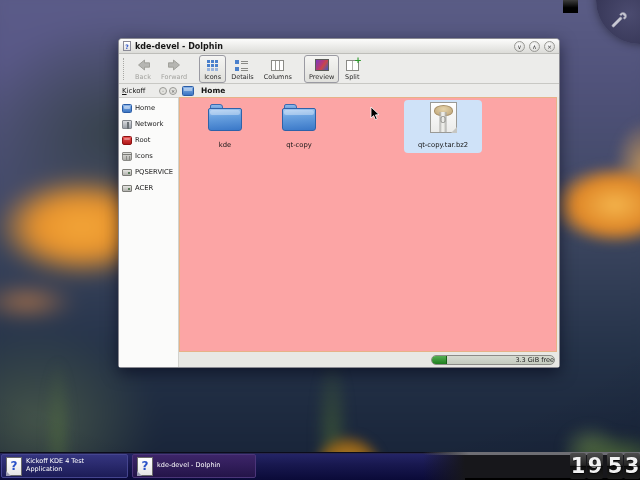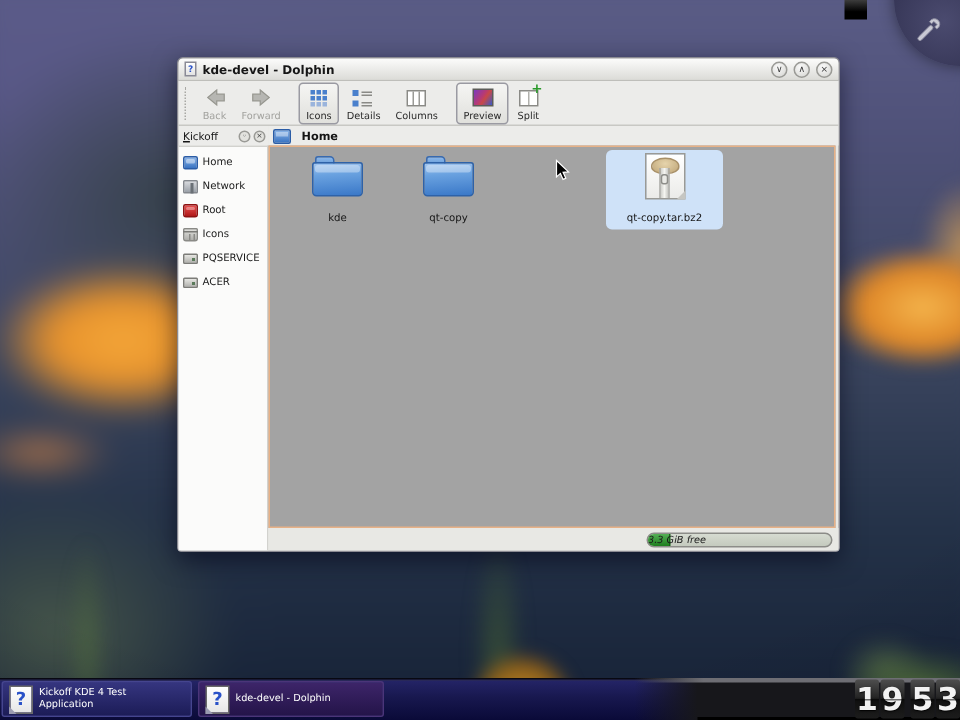--- a/index.html
+++ b/index.html
@@ -108,21 +108,21 @@
 
   .mainarea { flex:1; display:flex; flex-direction:column; min-width:0; }
   .breadcrumb { height:13px; flex:0 0 13px; display:flex; align-items:center; gap:7px;
     padding-left:3px; background:#ececea; }
   .bc-label { font-size:7.5px; font-weight:bold; color:#141414; }
   .bc-folder { width:12px; height:10px; background:linear-gradient(#8ab4e8,#3a74c2);
     border:1px solid #2a5ca6; border-radius:1.5px; position:relative; }
   .bc-folder::after { content:""; position:absolute; left:1px; right:1px; top:1px; height:3px;
     background:rgba(255,255,255,.4); }
 
-  .view { flex:1; margin-right:2px; background:#a3a3a3; border:1px solid #e7b187; position:relative; }
+  .view { flex:1; margin-right:2px; background:#fca5a5; border:1px solid #e7b187; position:relative; }
   .fitem { position:absolute; top:2px; width:78px; height:53px; display:flex; flex-direction:column;
     align-items:center; border-radius:4px; }
   .fitem .fname { font-size:6.8px; color:#161616; margin-top:auto; margin-bottom:4px; white-space:nowrap; }
   .fitem.selected { background:#cfe2f8;margin-left:48px; }
 
   .folder-ic { position:relative; width:34px; height:27px; margin-top:4px; }
   .folder-ic .tab { position:absolute; left:2px; top:0; width:13px; height:8px;
     background:linear-gradient(#8cb8ea,#5a92d2); border:1px solid #386ab0; border-radius:2px 3px 0 0; }
   .folder-ic .body { position:absolute; left:0; right:0; top:4px; bottom:0;
     background:linear-gradient(176deg,#a2c6f0 0%, #6aa2e0 35%, #3a78c8 100%);
@@ -143,21 +143,21 @@
     border-left:6px solid transparent; border-bottom:6px solid #c6c6c2; }
 
   .cursor { position:absolute; left:190px; top:8px; }
 
   .statusbar { height:15px; flex:0 0 15px; display:flex; align-items:center; padding:0 4px 0 3px;
     font-size:6.8px; color:#202020; background:#e8e8e4; }
   .capbar { margin-left:auto; position:relative; width:124px; height:10px; border:1px solid #8c8c88;
     border-radius:5px; background:linear-gradient(#d6dbd1,#c4cabe); overflow:hidden; }
   .capbar .fill { position:absolute; left:0; top:0; bottom:0; width:15px;
     background:linear-gradient(#55b055,#1e7e1e); border-right:1px solid #176217; }
-  .capbar .cap-label { position:absolute; inset:0; text-align:left; font-size:6.5px; line-height:9px; color:#1a1a1a;font-style:italic; }
+  .capbar .cap-label { position:absolute; inset:0; text-align:right; font-size:6.5px; line-height:9px; color:#1a1a1a; }
 
   
   .taskbar { position:absolute; left:0; bottom:0; width:640px; height:28px;
     background:linear-gradient(180deg,#26266a 0%, #18184f 45%, #0a0a38 100%); }
   .taskbar::before { content:""; position:absolute; left:0; right:0; top:0; height:2px;
     background:linear-gradient(180deg,#000,#30306a); }
   .clock-bg { position:absolute; right:0; top:0; bottom:0; width:217px;
     background:linear-gradient(90deg, rgba(16,16,24,0) 0, #17171b 42px); }
   .clock-bg::before { content:""; position:absolute; left:0; right:0; top:0; height:3px;
     background:linear-gradient(90deg, rgba(110,110,116,0) 0, #6e6e74 46px); }

